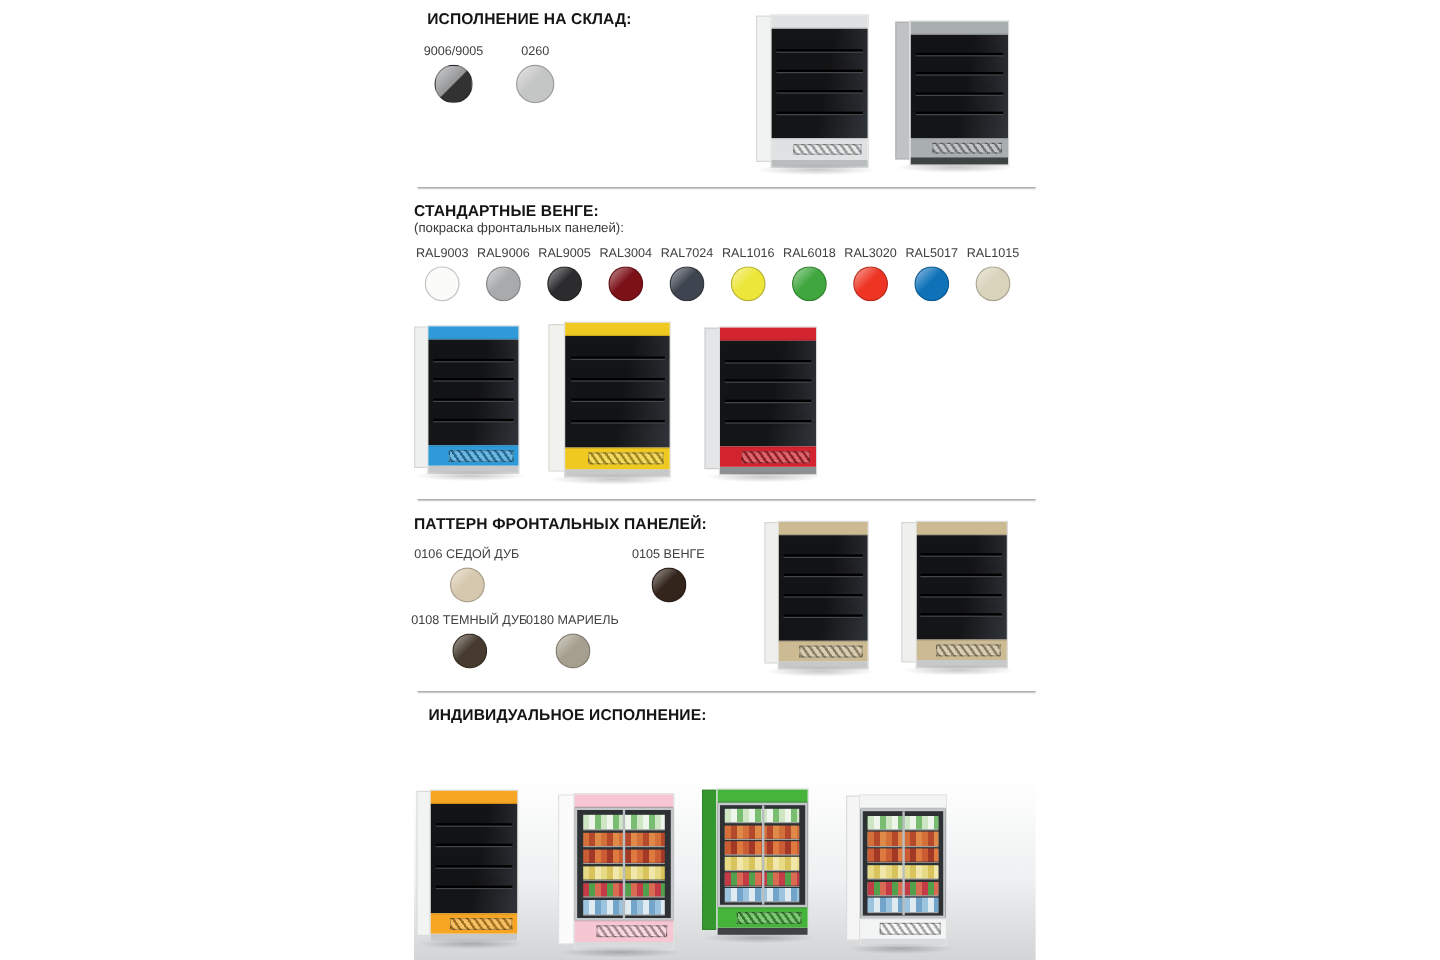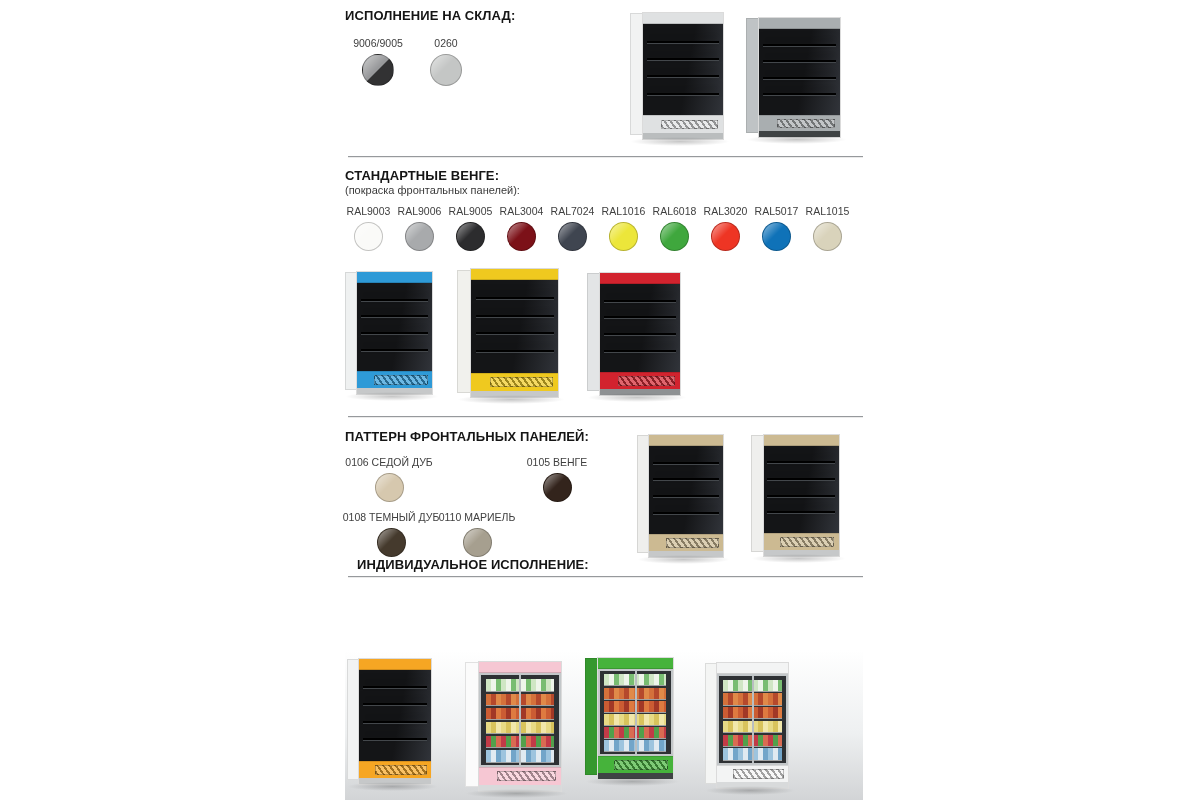--- a/index.html
+++ b/index.html
@@ -4,25 +4,25 @@
 <style>
   html,body{margin:0;padding:0;background:#ffffff;}
   .page{position:relative;width:1200px;height:800px;background:#ffffff;overflow:hidden;
         font-family:"Liberation Sans","DejaVu Sans",sans-serif;}
 
   .sec-title{position:absolute;font-size:13px;font-weight:bold;color:#151515;letter-spacing:.1px;white-space:nowrap;}
   .sub-text{position:absolute;font-size:11px;color:#3a3a3a;white-space:nowrap;}
   .sep{position:absolute;left:348px;width:515px;height:1px;background:#96999c;box-shadow:0 1px 0 rgba(0,0,0,.08);}
 
   
-  #t1{left:345px;top:8px;}
+  #t1{left:356px;top:8px;}
   #t2{left:345px;top:168px;}
   #t2sub{left:345px;top:184px;}
   #t3{left:345px;top:429px;}
-  #t4{left:345px;top:557px;padding-left:12px;}
+  #t4{left:345px;top:588px;padding-left:12px;}
   #sep1{top:156px;} #sep2{top:416px;} #sep3{top:576px;}
   #custom-lines{position:absolute;left:345px;top:603px;font-size:11.5px;color:#333;line-height:14px;}
 
   
   .swatch-col{position:absolute;display:flex;flex-direction:column;align-items:center;}
   .sw-label{font-size:10.5px;color:#404040;white-space:nowrap;margin-bottom:5px;}
   .sw-circle{position:relative;border-radius:50%;border:1px solid rgba(0,0,0,.22);box-sizing:border-box;}
   .sw-circle::after{content:'';position:absolute;inset:0;border-radius:50%;
         background:linear-gradient(135deg,rgba(255,255,255,.55) 0%,rgba(255,255,255,0) 45%);}
   .stock .sw-circle{width:32px;height:32px;}
@@ -223,21 +223,21 @@
     </div>
   <div class="swatch-col wood" id="sw-wood-2">
       <div class="sw-label">0105 ВЕНГЕ</div>
       <div class="sw-circle" style="background: rgb(51, 36, 28);"></div>
     </div>
   <div class="swatch-col wood" id="sw-wood-3">
       <div class="sw-label">0108 ТЕМНЫЙ ДУБ</div>
       <div class="sw-circle" style="background: rgb(69, 58, 45);"></div>
     </div>
   <div class="swatch-col wood" id="sw-wood-4">
-      <div class="sw-label">0110 МАРИЕЛЬ</div>
+      <div class="sw-label">0180 МАРИЕЛЬ</div>
       <div class="sw-circle" style="background: rgb(166, 159, 143);"></div>
     </div>
   <div class="cab" id="cabWood1">
       <div class="cab-side" style="background: rgb(239, 239, 237);"></div>
       <div class="cab-main">
         <div class="cab-top" style="background: rgb(204, 186, 146);"></div>
         <div class="cab-mid dark">
           <div class="cab-shelf" style="top: 18%;"></div>
           <div class="cab-shelf" style="top: 37%;"></div>
           <div class="cab-shelf" style="top: 56%;"></div>

